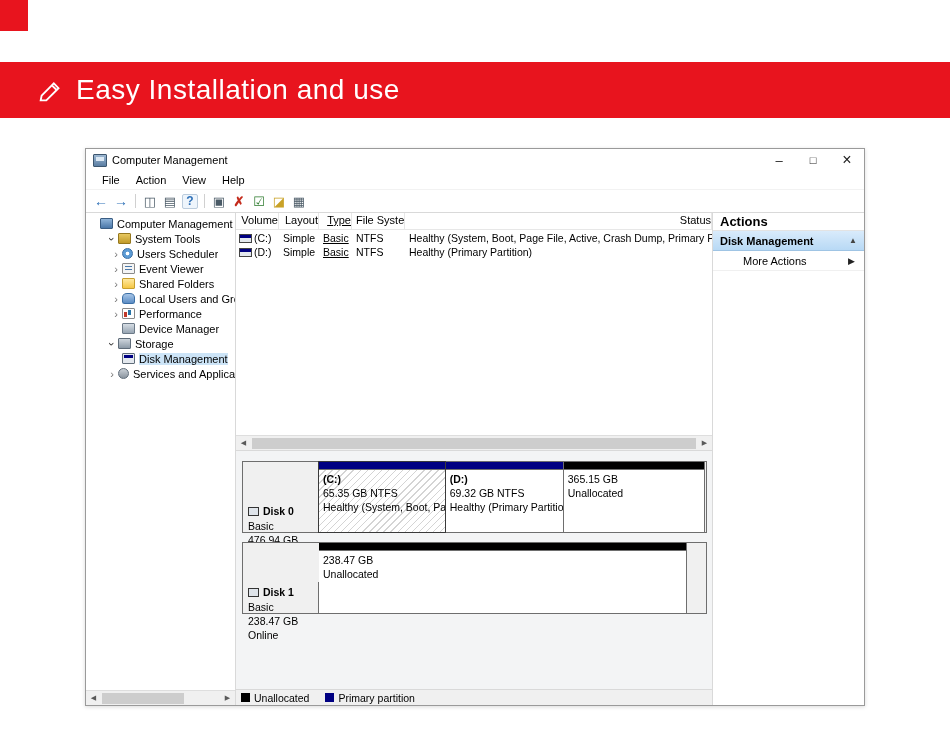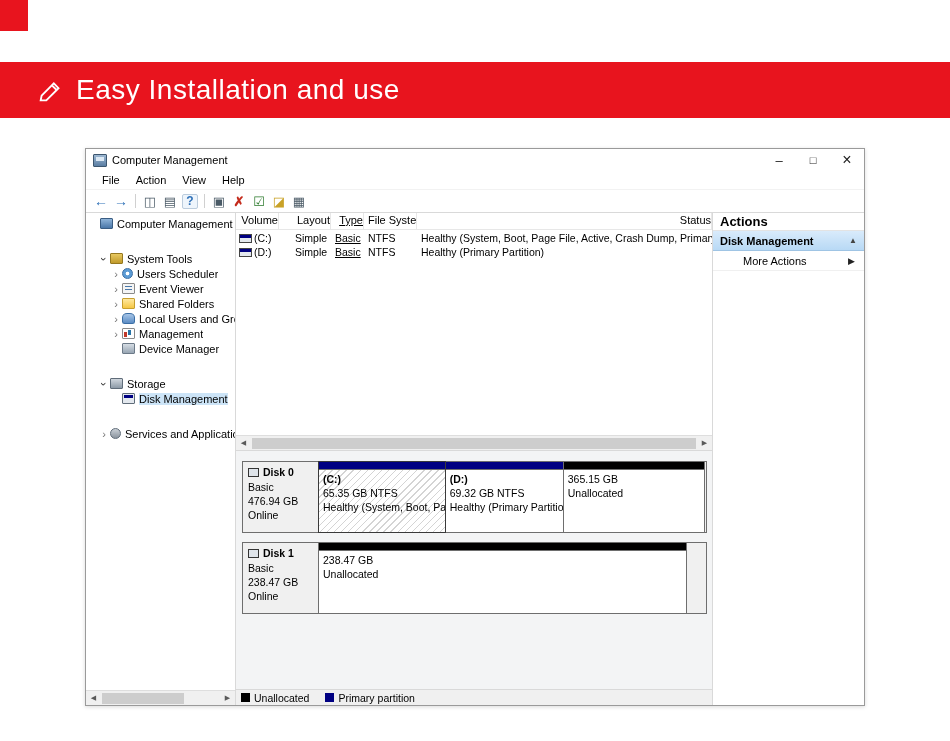--- a/index.html
+++ b/index.html
@@ -50,21 +50,21 @@
   .tb-ico.fold { color:#c9a227; }
   .tb-sep { width:1px; height:14px; background:#d0d0d0; margin:0 4px; }
 
   .main { flex:1; display:flex; min-height:0; }
 
   
   .tree-pane { width:150px; flex:none; border-right:1px solid #d9d9d9; display:flex; flex-direction:column; }
   .tree-scrollarea { flex:1; padding-top:3px; overflow:hidden; }
   .tree-item { height:15px; display:flex; align-items:center; white-space:nowrap; font-size:11px; }
   .tree-item.lv0 { padding-left:3px; }
-  .tree-item.lv1 { padding-left:13px;margin-top:20px; }
+  .tree-item.lv1 { padding-left:21px; }
   .tree-item.lv2 { padding-left:25px; }
   .exp { width:10px; flex:none; color:#777; font-size:11px; text-align:center; line-height:10px; }
   .exp.open { transform:rotate(90deg); color:#333; }
   .exp.none { visibility:hidden; }
   .ti { width:13px; height:11px; margin:0 4px 0 1px; flex:none; border-radius:1px; position:relative; }
   .ti-computer { background:linear-gradient(#8fb4d9,#4a77a8); border:1px solid #3a5d83; }
   .ti-systemtools { background:linear-gradient(#e8c860,#c09a2a); border:1px solid #96781f; }
   .ti-clock { background:radial-gradient(#fff 30%,#5b9bd5 32%); border:1px solid #3a6ea5; border-radius:50%; width:11px; }
   .ti-event { background:#f4f4f4; border:1px solid #8a8a8a; }
   .ti-event:after { content:""; position:absolute; left:2px; top:2px; right:2px; height:1px; background:#4a77a8; box-shadow:0 3px 0 #4a77a8; }
@@ -86,34 +86,34 @@
   .sthumb.tree { width:82px; margin-left:1px; }
   .sthumb.vol { flex:1; margin:0 1px; }
   .strack { flex:1; }
 
   
   .center { flex:1; min-width:0; display:flex; flex-direction:column; background:#fff; }
   .vol-list { height:238px; flex:none; display:flex; flex-direction:column; border-bottom:1px solid #d9d9d9; }
   .vol-header { height:17px; flex:none; display:flex; border-bottom:1px solid #e7e7e7; font-size:11px; }
   .vh-cell { padding:1px 0 0 4px; border-right:1px solid #e7e7e7; white-space:nowrap; overflow:hidden;text-align:right; }
   .c-volume { width:43px; flex:none; }
-  .c-layout { width:40px; flex:none;margin-left:12px; }
+  .c-layout { width:40px; flex:none; }
   .c-type   { width:33px; flex:none;text-decoration:underline; }
   .c-fs     { width:53px; flex:none; }
   .c-status { flex:1; }
   .vol-rows { flex:1; padding-top:1px; }
   .vol-row { height:14px; display:flex; align-items:center; font-size:10.5px; white-space:nowrap; }
   .vr-cell { padding-left:4px; overflow:hidden; flex:none; }
   .vol-ico { width:13px; height:9px; flex:none; margin:0 2px 0 3px; background:#e3e8ee; border:1px solid #444; position:relative; }
   .vol-ico:after { content:""; position:absolute; left:0; top:0; right:0; height:3px; background:#000082; }
   .vr-vol { display:flex; align-items:center; width:43px; flex:none; padding-left:0; }
 
   .graph { flex:1; min-height:0; background:#f3f4f5; padding:10px 5px 6px 6px; display:flex; flex-direction:column; gap:9px; overflow:hidden; }
   .disk-row { height:72px; flex:none; display:flex; border:1px solid #6e6e6e; background:#f0f0f0; }
-  .disk-label { width:76px; flex:none; border-right:1px solid #6e6e6e; padding:4px 4px 0 5px; font-size:10.5px; line-height:1.32; background:#f0f0f0; }
+  .disk-label { width:76px; flex:none; border-right:1px solid #6e6e6e; padding:4px 4px 0 5px; font-size:10.5px; line-height:1.32; background:#f0f0f0;margin-top:39px; }
   .disk-name-line { display:flex; align-items:center; font-weight:bold; margin-bottom:1px; }
   .disk-ico { width:11px; height:9px; margin-right:4px; flex:none; background:#dfe4ea; border:1px solid #333; }
   .disk-parts { flex:1; display:flex; background:#f0f0f0; min-width:0; }
   .part { display:flex; flex-direction:column; border-right:1px solid #6e6e6e; background:#fff; min-width:0; }
   .band { height:8px; flex:none; border-bottom:1px solid #6e6e6e; }
   .band.primary { background:#000082; }
   .band.unalloc { background:#000000; }
   .part-body { flex:1; padding:2px 4px; font-size:10.5px; line-height:1.35; white-space:nowrap; overflow:hidden; }
   .part-body .plabel { font-weight:bold; }
   .part.selected .part-body {
@@ -221,21 +221,21 @@
 
         <div class="tree-item lv2">
           <span class="exp">›</span>
           <span class="ti ti-users"></span>
           <span class="tree-label">Local Users and Groups</span>
         </div>
 
         <div class="tree-item lv2">
           <span class="exp">›</span>
           <span class="ti ti-perf"></span>
-          <span class="tree-label">Management</span>
+          <span class="tree-label">Performance</span>
         </div>
 
         <div class="tree-item lv2">
           <span class="exp none"></span>
           <span class="ti ti-device"></span>
           <span class="tree-label">Device Manager</span>
         </div>
 
         <div class="tree-item lv1">
           <span class="exp open">›</span>

